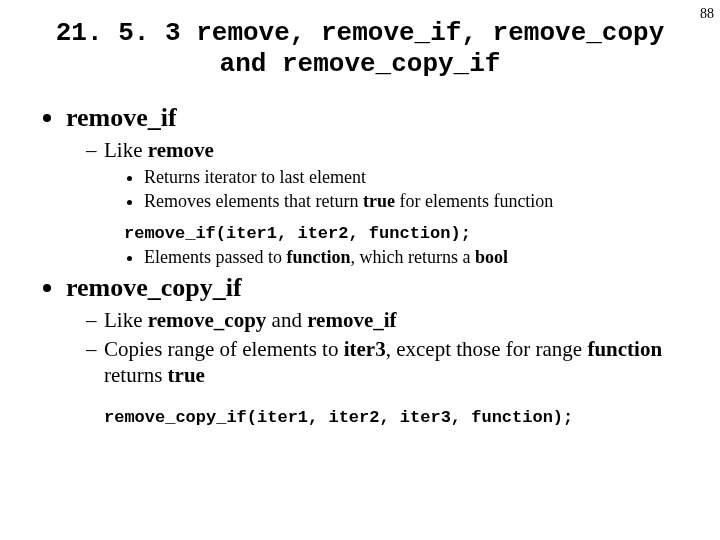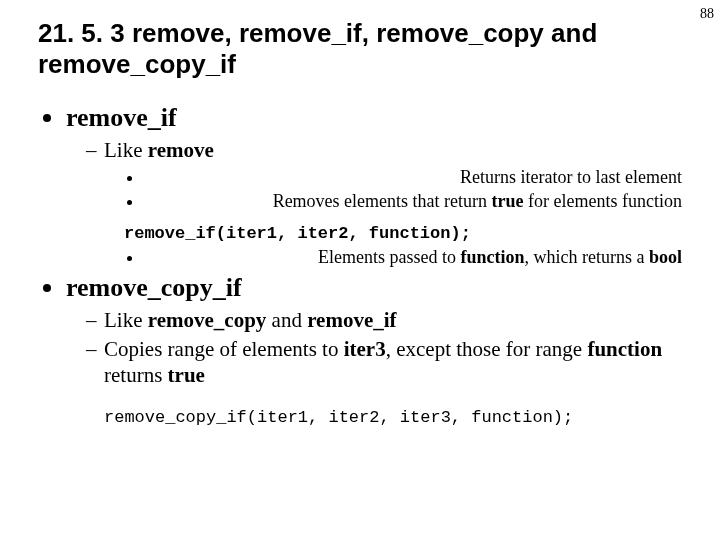--- a/index.html
+++ b/index.html
@@ -15,24 +15,24 @@
   .page-num {
     position: absolute;
     top: 6px;
     right: 6px;
     font-size: 14px;
   }
   .slide {
     padding: 18px 38px 0 38px;
   }
   .title {
-    font-family: Liberation Sans, sans-serif;
+    font-family: Liberation Mono, monospace;
     font-weight: bold;
     font-size: 26px;
-    text-align: left;
+    text-align: center;
     line-height: 1.2;
     margin: 0 0 22px 0;
   }
   ul.lvl1 {
     list-style: disc;
     padding-left: 28px;
     margin: 0;
   }
   ul.lvl1 > li {
     font-family: Arial, Helvetica, sans-serif;
@@ -61,36 +61,35 @@
   }
   ul.lvl3 {
     list-style: disc;
     padding-left: 40px;
     margin: 2px 0;
     font-size: 18px;
   }
   ul.lvl3 > li {
     margin-bottom: 2px;
     line-height: 1.25;
-    text-align: right;
   }
   .mono {
     font-family: Liberation Serif, serif;
     font-weight: bold;
   }
   .codeline {
     font-family: "Courier New", Courier, monospace;
     font-weight: bold;
     font-size: 17px;
     margin-left: 20px;
     margin-top: 10px;
   }
   .codeline2 {
     font-family: "Courier New", Courier, monospace;
-    font-weight: normal;
+    font-weight: bold;
     font-size: 17px;
     margin-left: 38px;
     margin-top: 20px;
   }
   .sub-block {
     font-weight: normal;
   }
 </style>
 </head>
 <body>

